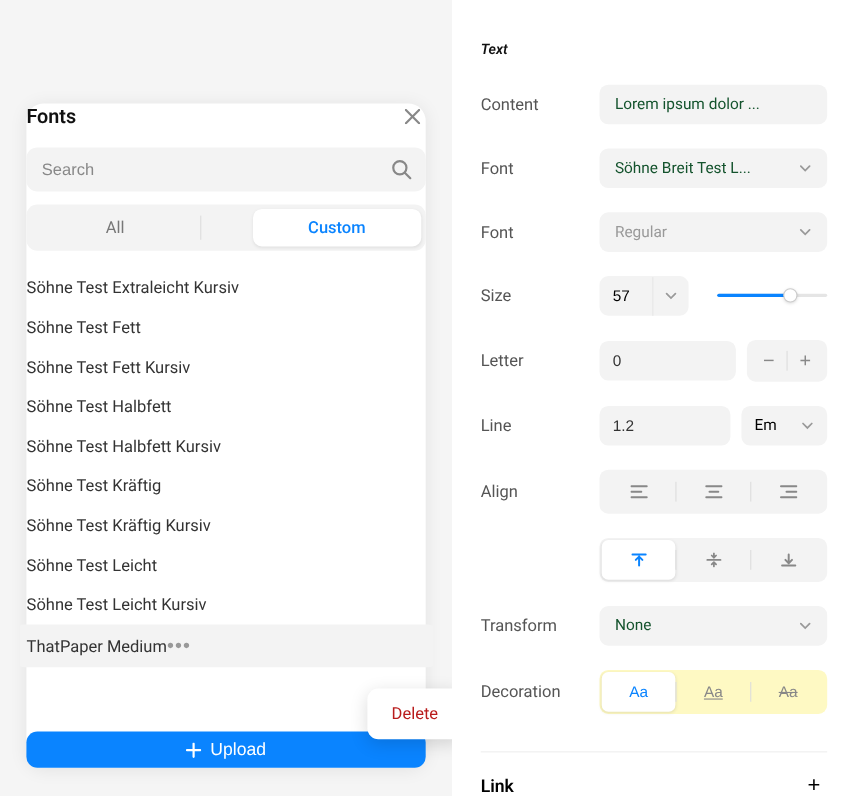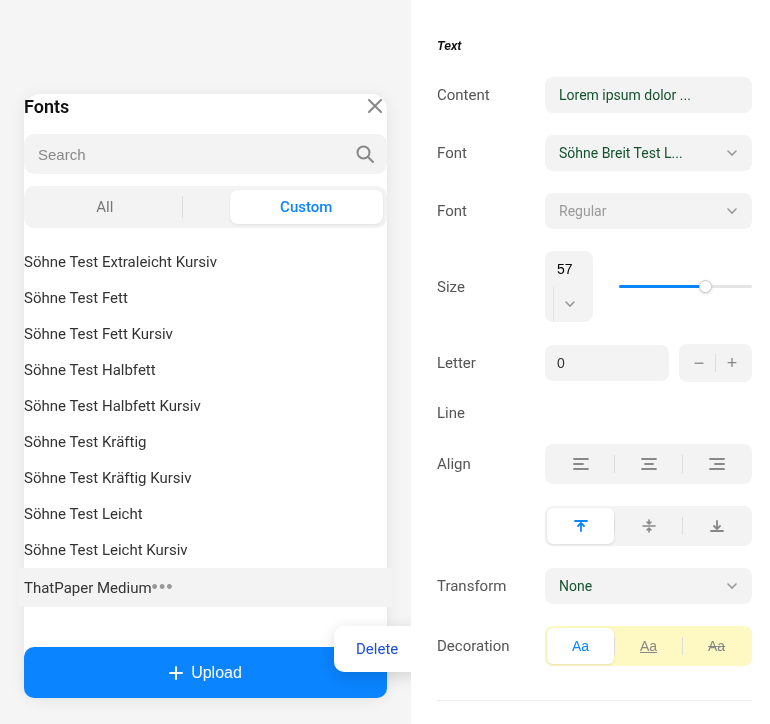--- a/index.html
+++ b/index.html
@@ -123,21 +123,21 @@
       background: none;
       cursor: pointer;
       font-size: 18px;
       letter-spacing: 1px;
     }
     .font-item.hovered .more-btn { display: inline-flex; }
 
     .upload-btn {
       margin-top: 14px;
       width: 100%;
-      height: 51px;
+      height: 33px;
       background: #0a84ff;
       color: #fff;
       border: none;
       border-radius: 10px;
       font-size: 16px;
       font-weight: 500;
       cursor: pointer;
       display: flex;
       align-items: center;
       justify-content: center;
@@ -146,21 +146,21 @@
 
     .context-menu {
       position: absolute;
       top: 626px;
       left: 334px;
       background: #fff;
       border-radius: 10px;
       box-shadow: 0 4px 16px rgba(0,0,0,0.15);
       padding: 14px 22px;
       font-size: 15px;
-      color: #1d4ed8;
+      color: #b91c1c;
       cursor: pointer;
     }
 
     
     .right-panel {
       position: absolute;
       left: 411px;
       top: 0;
       width: 359px;
       height: 724px;
@@ -224,21 +224,20 @@
       color: #333;
       border: none;
       text-align: left;
     }
 
     .size-group {
       display: flex;
       background: #f3f3f3;
       border-radius: 8px;
       align-items: center;
-      flex-direction: column;
     }
     .size-group input {
       background: none;
       border: none;
       padding: 10px 12px;
       width: 48px;
       font-size: 14px;
     }
     .size-group .dd {
       padding: 8px 10px;
@@ -516,20 +515,29 @@
       <div class="stepper">
         <button class="step-btn">−</button>
         <div class="step-sep"></div>
         <button class="step-btn">+</button>
       </div>
     </div>
   </div>
 
   <div class="prop-row">
     <div class="prop-label">Line</div>
+    <div class="prop-controls">
+      <input class="num-input" style="flex: 1 1 0%;" value="1.2">
+      <div class="unit-select">
+        <span>Em</span>
+        <svg class="chev" width="12" height="12" viewBox="0 0 12 12">
+            <path d="M2 4 L6 8 L10 4" stroke="currentColor" stroke-width="1.6" fill="none" stroke-linecap="round"></path>
+          </svg>
+      </div>
+    </div>
   </div>
 
   <div class="prop-row">
     <div class="prop-label">Align</div>
     <div class="prop-controls">
       <div class="align-group">
         <button class="align-btn">
             <svg width="16" height="14" viewBox="0 0 16 14">
               <path d="M1 2 H15 M1 7 H10 M1 12 H15" stroke="currentColor" stroke-width="1.8" stroke-linecap="round"></path>
             </svg>

